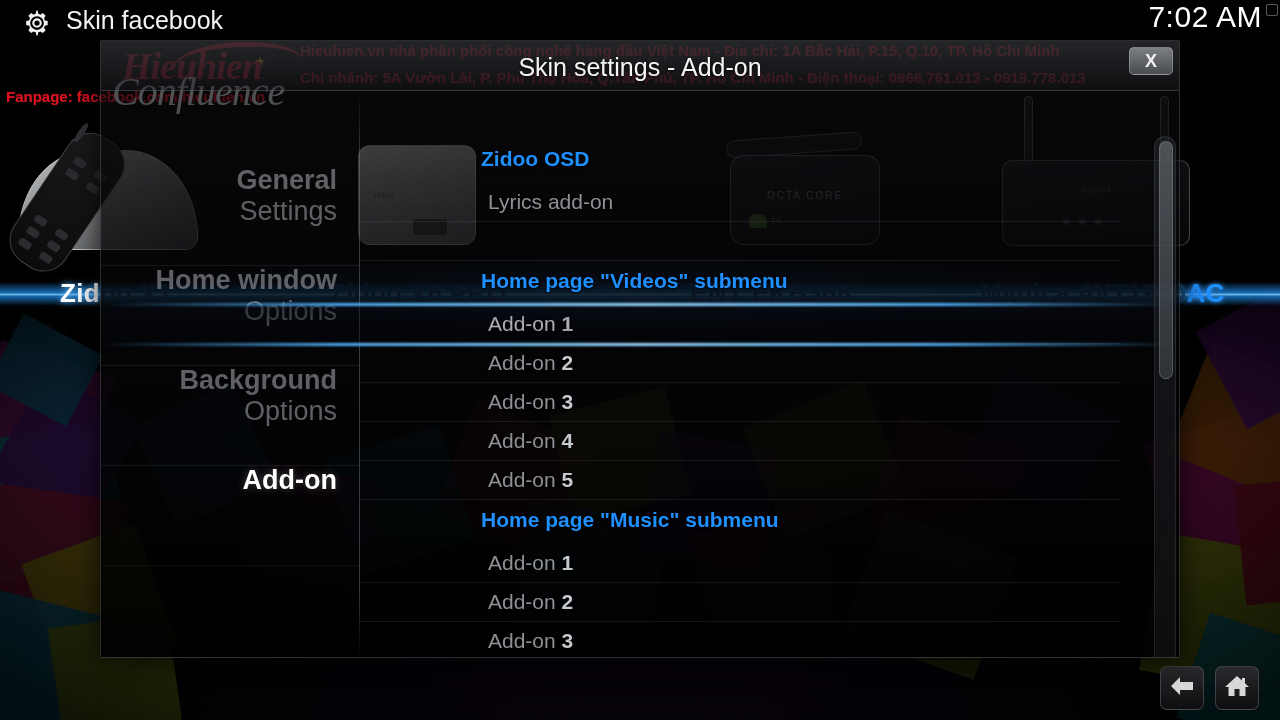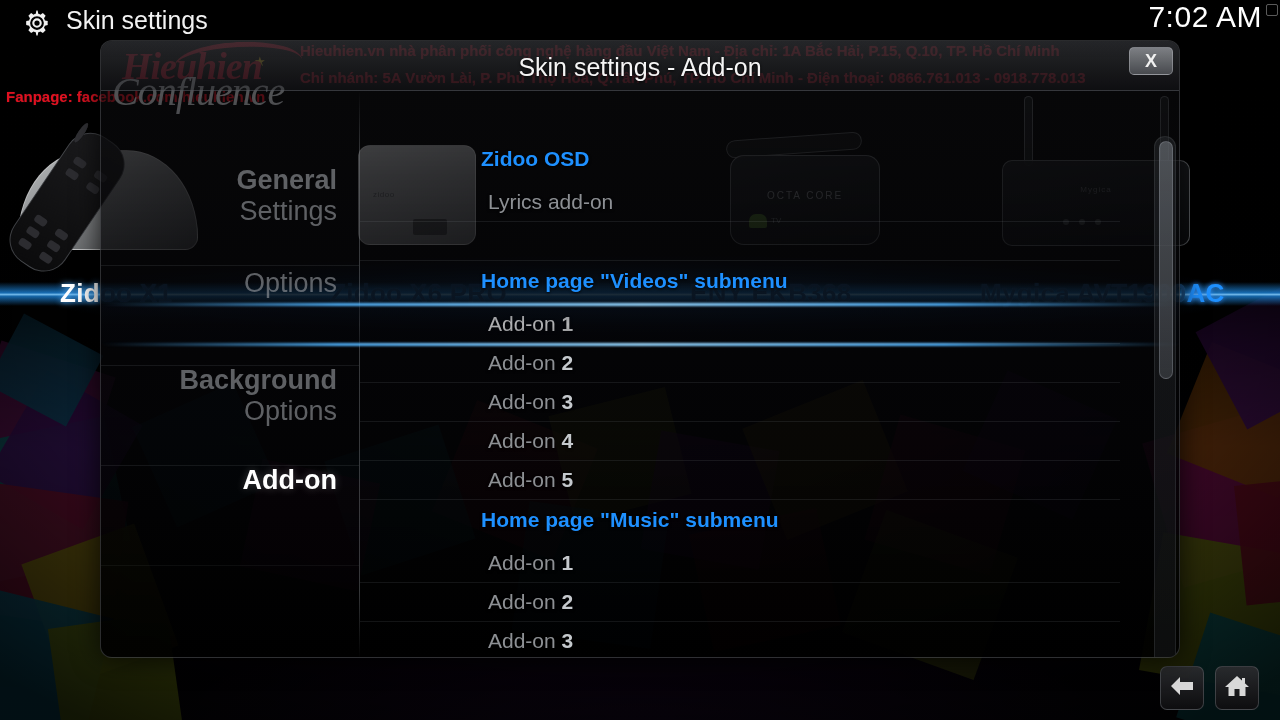--- a/index.html
+++ b/index.html
@@ -195,21 +195,21 @@
   .clock{
     position:absolute; right:18px; top:0px;
     font-size:30px; color:#fff; letter-spacing:.5px;
   }
   .topbar-badge{ position:absolute; right:2px; top:4px; width:12px; height:12px; border:1px solid rgba(180,180,180,.5); border-radius:2px; }
 
   
   .dialog{
     position:absolute; left:100px; top:40px; width:1080px; height:618px;
     z-index:30;
-    border-radius:12px;
+    border-radius:2px;
     border:1px solid rgba(120,124,130,.35);
     background:linear-gradient(180deg, rgba(12,12,14,.62) 0%, rgba(8,8,10,.74) 22%, rgba(4,4,6,.86) 60%, rgba(0,0,0,.93) 100%);
     overflow:hidden;
     box-shadow:0 0 28px rgba(0,0,0,.8);
   }
   .dlg-header{
     position:absolute; left:0; top:0; width:100%; height:50px;
     background:linear-gradient(180deg, rgba(60,62,66,.55), rgba(26,27,30,.40));
     border-bottom:1px solid rgba(120,124,130,.22);
   }
@@ -411,38 +411,39 @@
     </div>
   </div>
 
   <div class="topbar">
     <span class="gear">
       <svg width="30" height="30" viewBox="0 0 24 24">
         <path fill="#f0f0f0" d="M12 8.2a3.8 3.8 0 1 0 0 7.6 3.8 3.8 0 0 0 0-7.6zm0 5.9a2.1 2.1 0 1 1 0-4.2 2.1 2.1 0 0 1 0 4.2z"></path>
         <path fill="#f0f0f0" d="M20.6 13.6l-.1-1.6.1-1.6-2.3-.5a6.9 6.9 0 0 0-.7-1.7l1.3-2-2.2-2.2-2 1.3a6.9 6.9 0 0 0-1.7-.7L12.5 2h-1l-.5 2.6a6.9 6.9 0 0 0-1.7.7l-2-1.3L5.1 6.2l1.3 2a6.9 6.9 0 0 0-.7 1.7L3.4 10.4l-.1 1.6.1 1.6 2.3.5c.16.6.4 1.17.7 1.7l-1.3 2 2.2 2.2 2-1.3c.53.3 1.1.54 1.7.7l.5 2.6h1l.5-2.6c.6-.16 1.17-.4 1.7-.7l2 1.3 2.2-2.2-1.3-2c.3-.53.54-1.1.7-1.7l2.3-.5zM12 17.5A5.5 5.5 0 1 1 12 6.5a5.5 5.5 0 0 1 0 11z"></path>
       </svg>
     </span>
-    <span class="page-title">Skin settings</span>
+    <span class="page-title">Skin facebook</span>
     <span class="clock">7:02 AM</span>
     <span class="topbar-badge"></span>
   </div>
 
   <div class="dialog">
 
     <div class="dlg-header">
       <div class="dlg-title">Skin settings - Add-on</div>
       <div class="dlg-close">X</div>
     </div>
 
     <div class="cat-col" id="category-column">
         <div class="cat">
           <div class="c-title">General</div>
           <div class="c-sub">Settings</div>
         </div>
         <div class="cat">
+          <div class="c-title">Home window</div>
           <div class="c-sub">Options</div>
         </div>
         <div class="cat">
           <div class="c-title">Background</div>
           <div class="c-sub">Options</div>
         </div>
         <div class="cat selected">
           <div class="c-title">Add-on</div>
         </div>
       </div>

